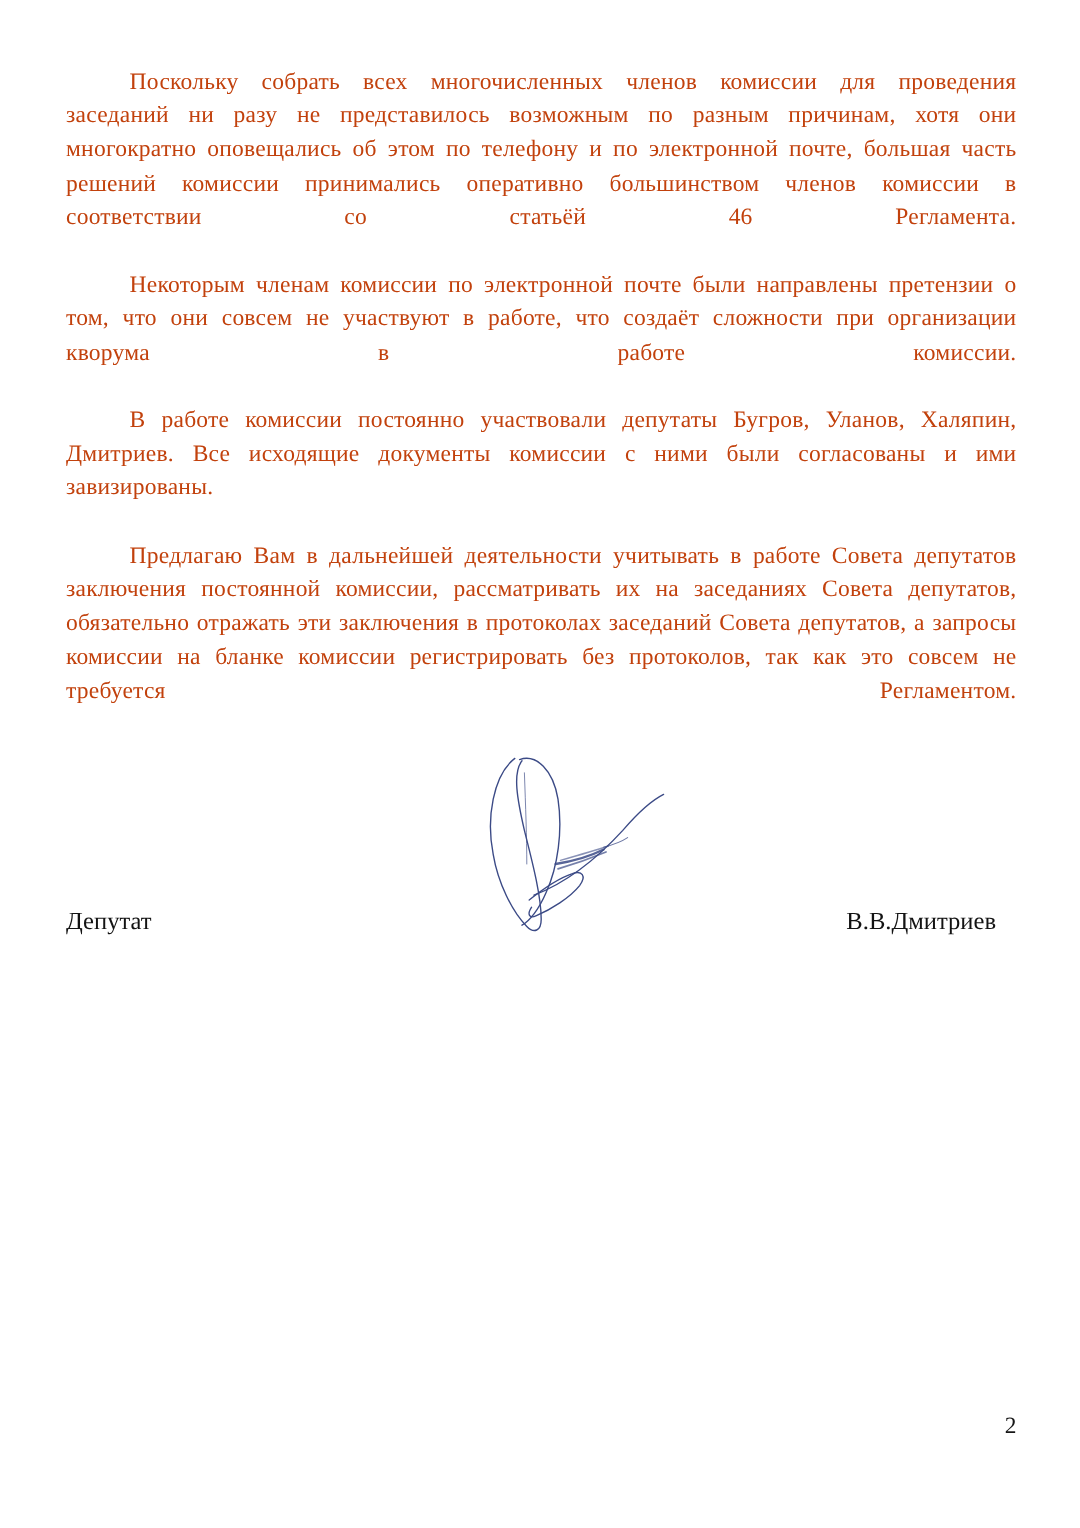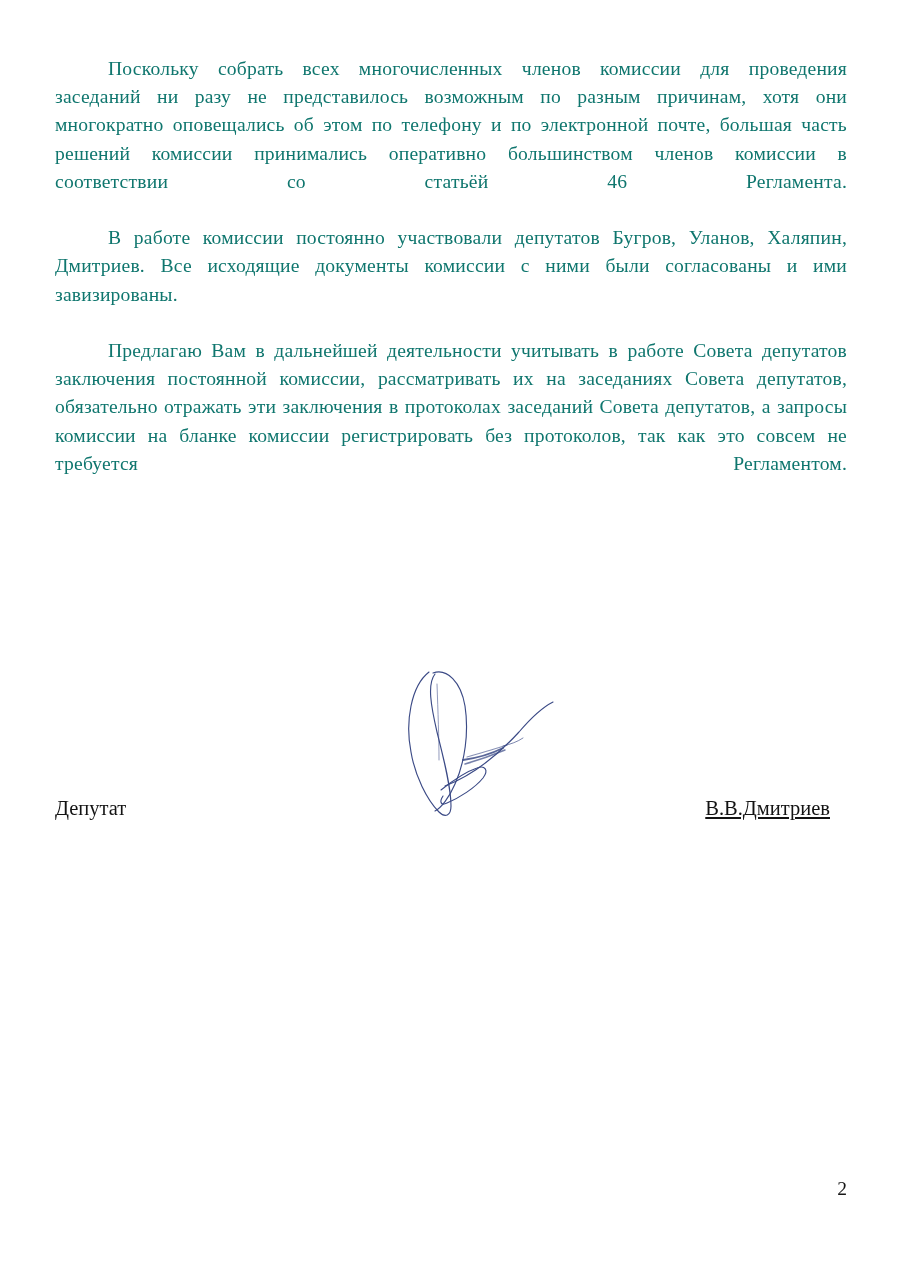--- a/index.html
+++ b/index.html
@@ -24,35 +24,35 @@
     top: 55px;
     width: 792px;
   }
   .para {
     margin: 0;
     text-indent: 53px;
     text-align: justify;
     font-size: 19.6px;
     line-height: 28.2px;
     letter-spacing: 0.01em;
-    color: #0f766e;
+    color: #c2410c;
     word-spacing: 0.06em;
   }
   
   .para::after {
     content: "";
     display: inline-block;
     width: 100%;
   }
 
   
   .signature-block {
     position: absolute;
     left: 55px;
-    top: 660px;
+    top: 620px;
     width: 792px;
     height: 180px;
   }
   .sign-ink {
     position: absolute;
     left: 330px;
     top: 0px;
     width: 200px;
     height: 160px;
     pointer-events: none;
@@ -74,41 +74,41 @@
   }
   .sign-role,
   .sign-name {
     font-size: 20.5px;
     line-height: 26px;
     color: #131313;
     white-space: nowrap;
   }
   .sign-name {
     padding-right: 17px;
-    text-decoration: underline;
   }
 
   
   .page-number {
     position: absolute;
     right: 53px;
     bottom: 73px;
     font-size: 19.5px;
     line-height: 22px;
     color: #161616;
   }
 </style>
 </head>
 <body>
 
 <div class="page">
 
   <div class="doc-body">
     <p class="para">Поскольку собрать всех многочисленных членов комиссии для проведения заседаний ни разу не представилось возможным по разным причинам, хотя они многократно оповещались об этом по телефону и по электронной почте, большая часть решений комиссии принимались оперативно большинством членов комиссии в соответствии со статьёй 46 Регламента.</p>
-    <p class="para">В работе комиссии постоянно участвовали депутатов Бугров, Уланов, Халяпин, Дмитриев. Все исходящие документы комиссии с ними были согласованы и ими завизированы.</p>
+    <p class="para">Некоторым членам комиссии по электронной почте были направлены претензии о том, что они совсем не участвуют в работе, что создаёт сложности при организации кворума в работе комиссии.</p>
+    <p class="para">В работе комиссии постоянно участвовали депутаты Бугров, Уланов, Халяпин, Дмитриев. Все исходящие документы комиссии с ними были согласованы и ими завизированы.</p>
     <p class="para">Предлагаю Вам в дальнейшей деятельности учитывать в работе Совета депутатов заключения постоянной комиссии, рассматривать их на заседаниях Совета депутатов, обязательно отражать эти заключения в протоколах заседаний Совета депутатов, а запросы комиссии на бланке комиссии регистрировать без протоколов, так как это совсем не требуется Регламентом.</p>
   </div>
 
   <div class="signature-block">
 
     <div class="sign-ink">
       <svg viewBox="0 0 200 160" xmlns="http://www.w3.org/2000/svg" fill="none" stroke="#3b4a86" stroke-width="1.15" stroke-linecap="round" stroke-linejoin="round">
 
         <path d="M44 12 C26 26 20 62 26 92 C30 116 42 140 54 152 C60 158 66 156 66 146
                  C66 126 58 96 52 72 C46 46 42 24 50 14"></path>

